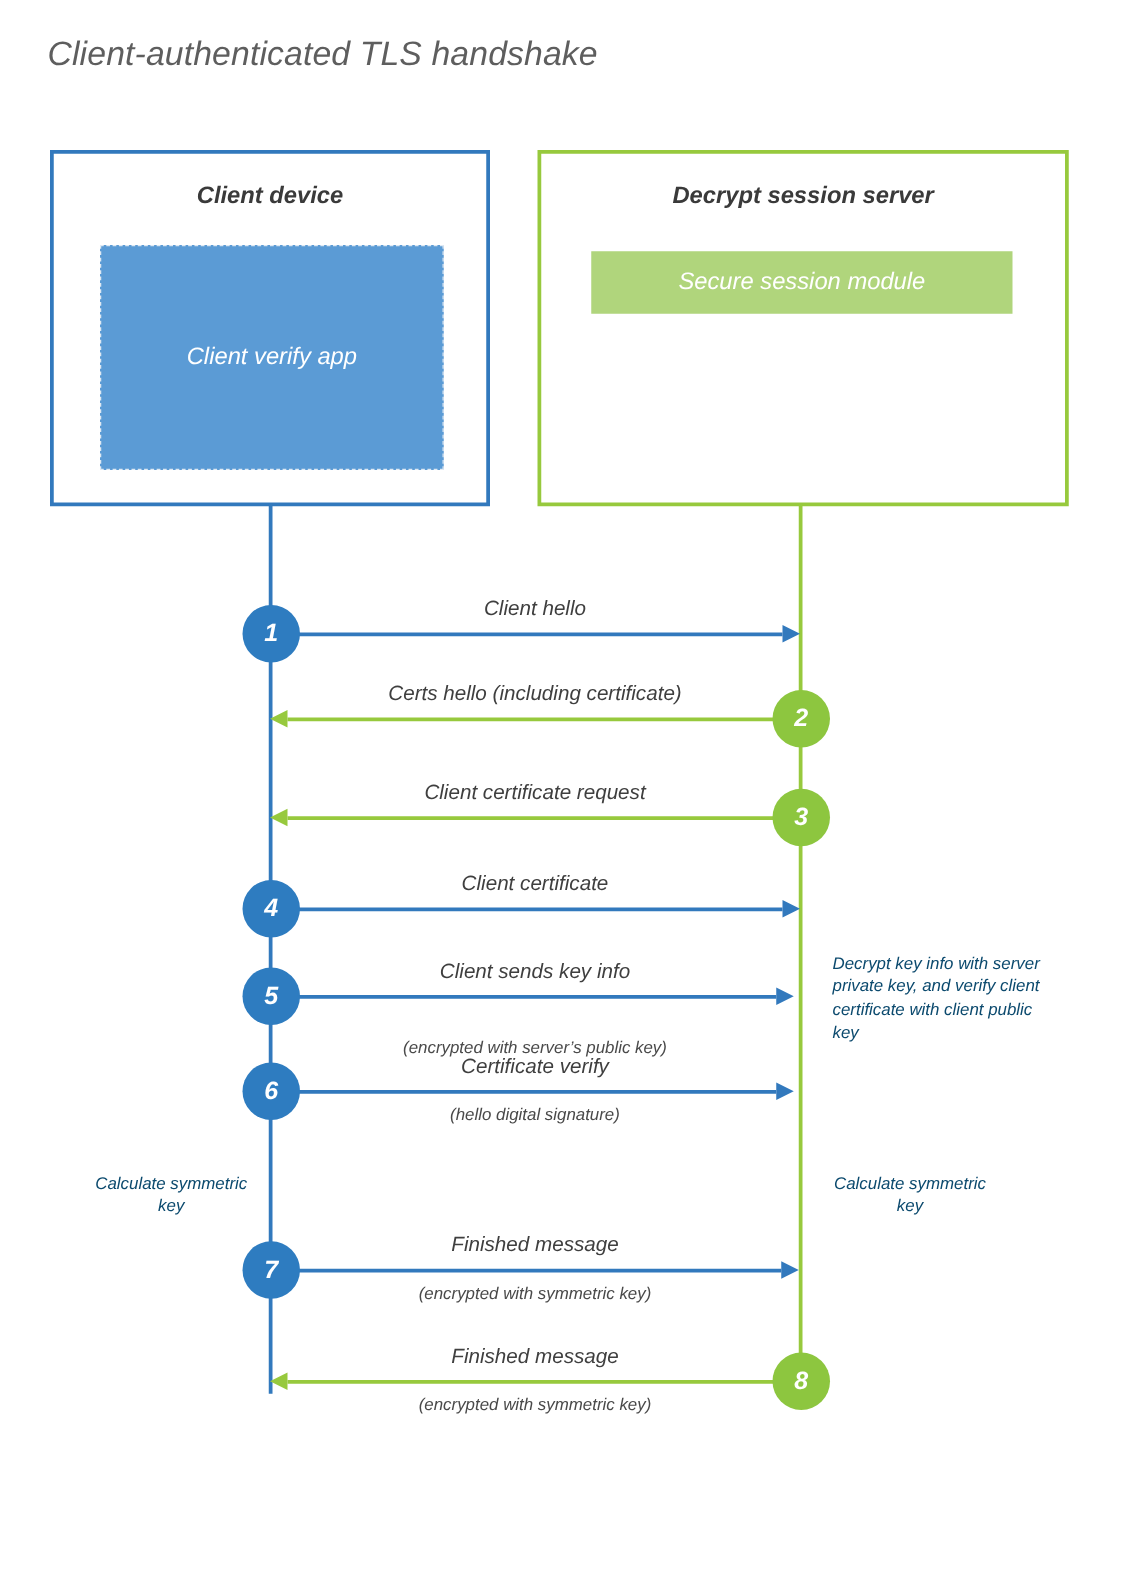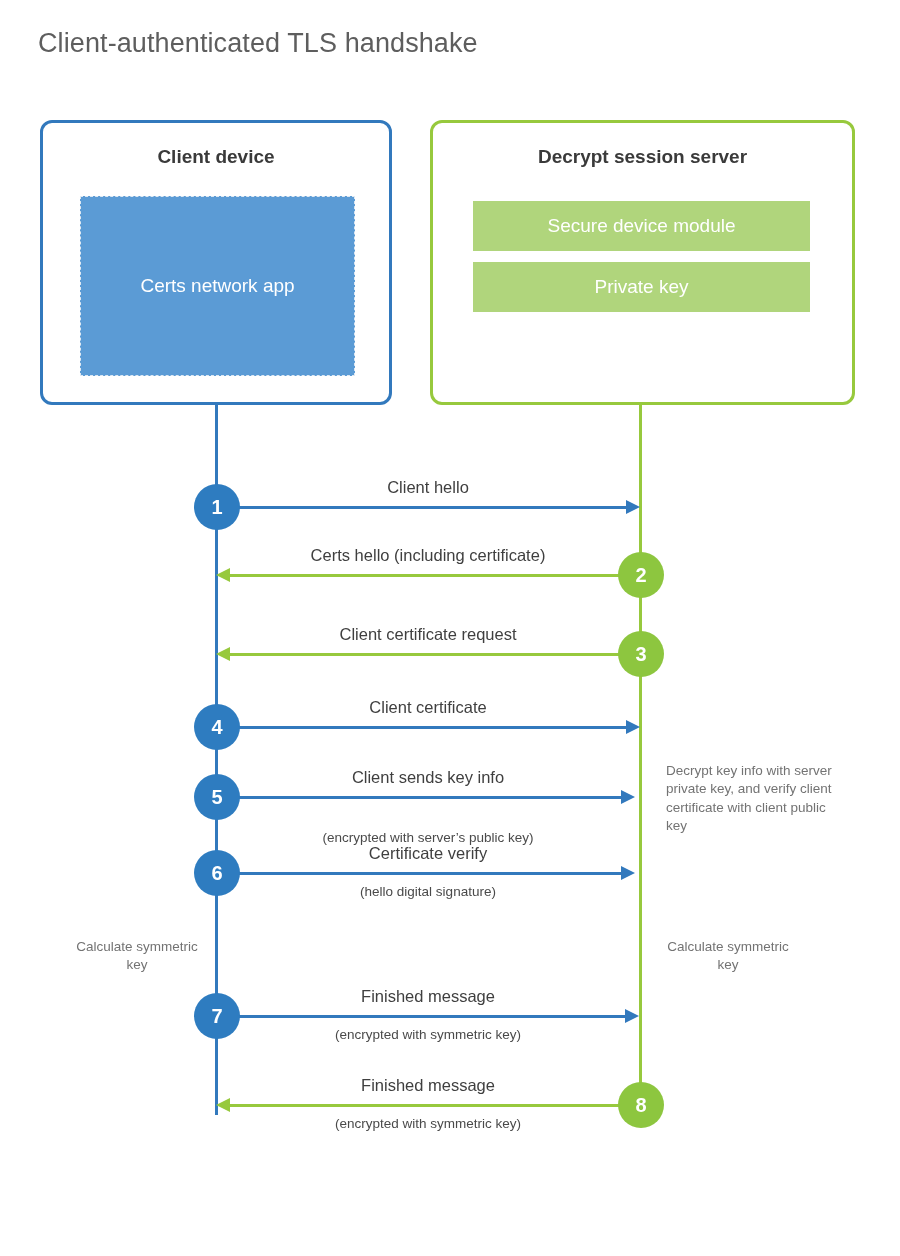--- a/index.html
+++ b/index.html
@@ -12,40 +12,40 @@
     font-family: "Liberation Sans", "DejaVu Sans", sans-serif;
     color: #404040;
     -webkit-font-smoothing: antialiased;
   }
   #canvas {
     position: relative;
     width: 900px;
     height: 1256px;
     overflow: hidden;
     background: #ffffff;
+    font-style: italic;
   }
 
   
   .page-title {
     position: absolute;
     left: 38px;
     top: 28px;
     font-size: 27px;
     font-weight: 400;
     color: #5e5e5e;
     letter-spacing: 0.1px;
     white-space: nowrap;
   }
 
   
   .party-box {
     position: absolute;
     box-sizing: border-box;
     background: #ffffff;
-    border-radius: 12px;
   }
   .party-box.client {
     left: 40px;
     top: 120px;
     width: 352px;
     height: 285px;
     border: 3px solid #3279bd;
   }
   .party-box.server {
     left: 430px;
@@ -173,42 +173,41 @@
     font-weight: bold;
   }
   .step.blue  { background: #2e7cc0; }
   .step.green { background: #8dc63f; }
 
   
   .annot {
     position: absolute;
     font-size: 13.5px;
     line-height: 1.36;
-    color: #737373;
+    color: #0c4a6e;
   }
   .annot.left  { text-align: center; }
   .annot.right { text-align: left; }
 </style>
 </head>
 <body>
 
 <div id="canvas">
 
   <div class="page-title">Client-authenticated TLS handshake</div>
 
   <div class="party-box client">
     <div class="party-title">Client device</div>
-    <div class="client-app">Certs network app</div>
+    <div class="client-app">Client verify app</div>
   </div>
 
   <div class="party-box server">
     <div class="party-title">Decrypt session server</div>
     <div class="server-stack">
-      <div class="server-item">Secure device module</div>
-      <div class="server-item">Private key</div>
+      <div class="server-item">Secure session module</div>
     </div>
   </div>
 
   <div class="lifeline client"></div>
   <div class="lifeline server"></div>
 
   <div class="msg to-server" style="left:216px; top:507px; width:424px;">
     <div class="shaft" style="left:0; width:410px;"></div>
     <div class="head" style="left:410px;"></div>
     <div class="label" style="left:0; width:424px;">Client hello</div>

